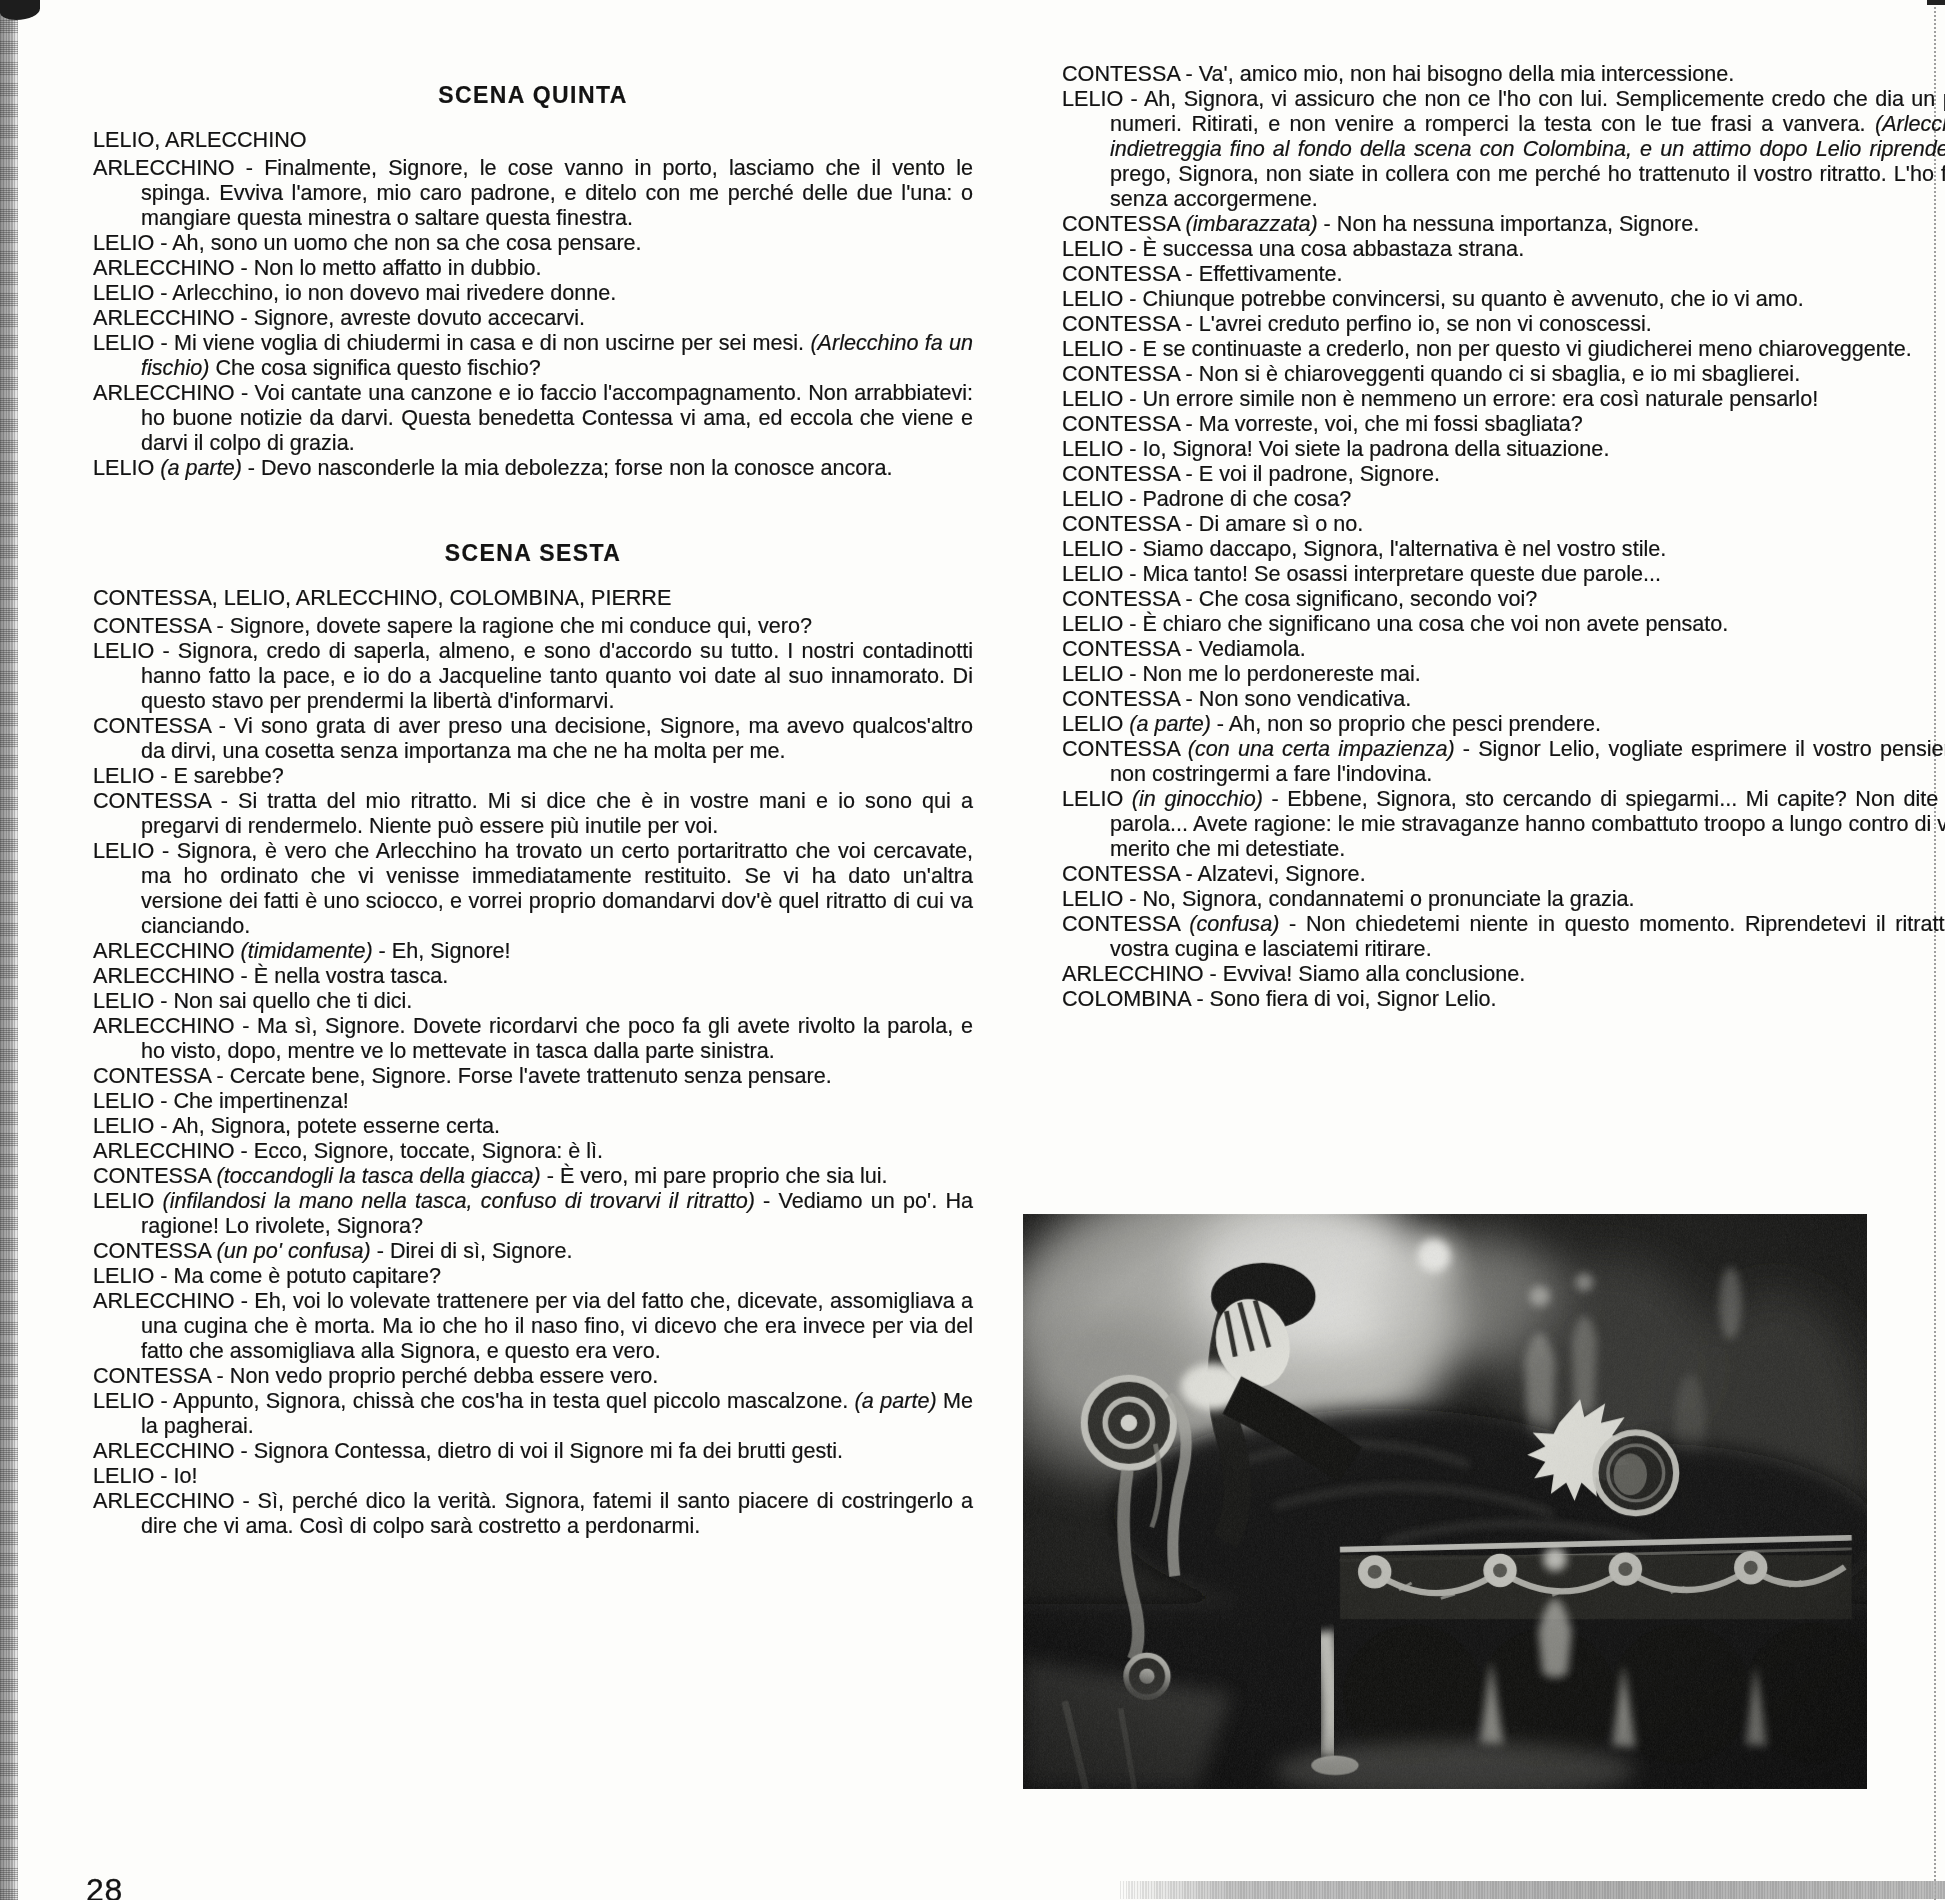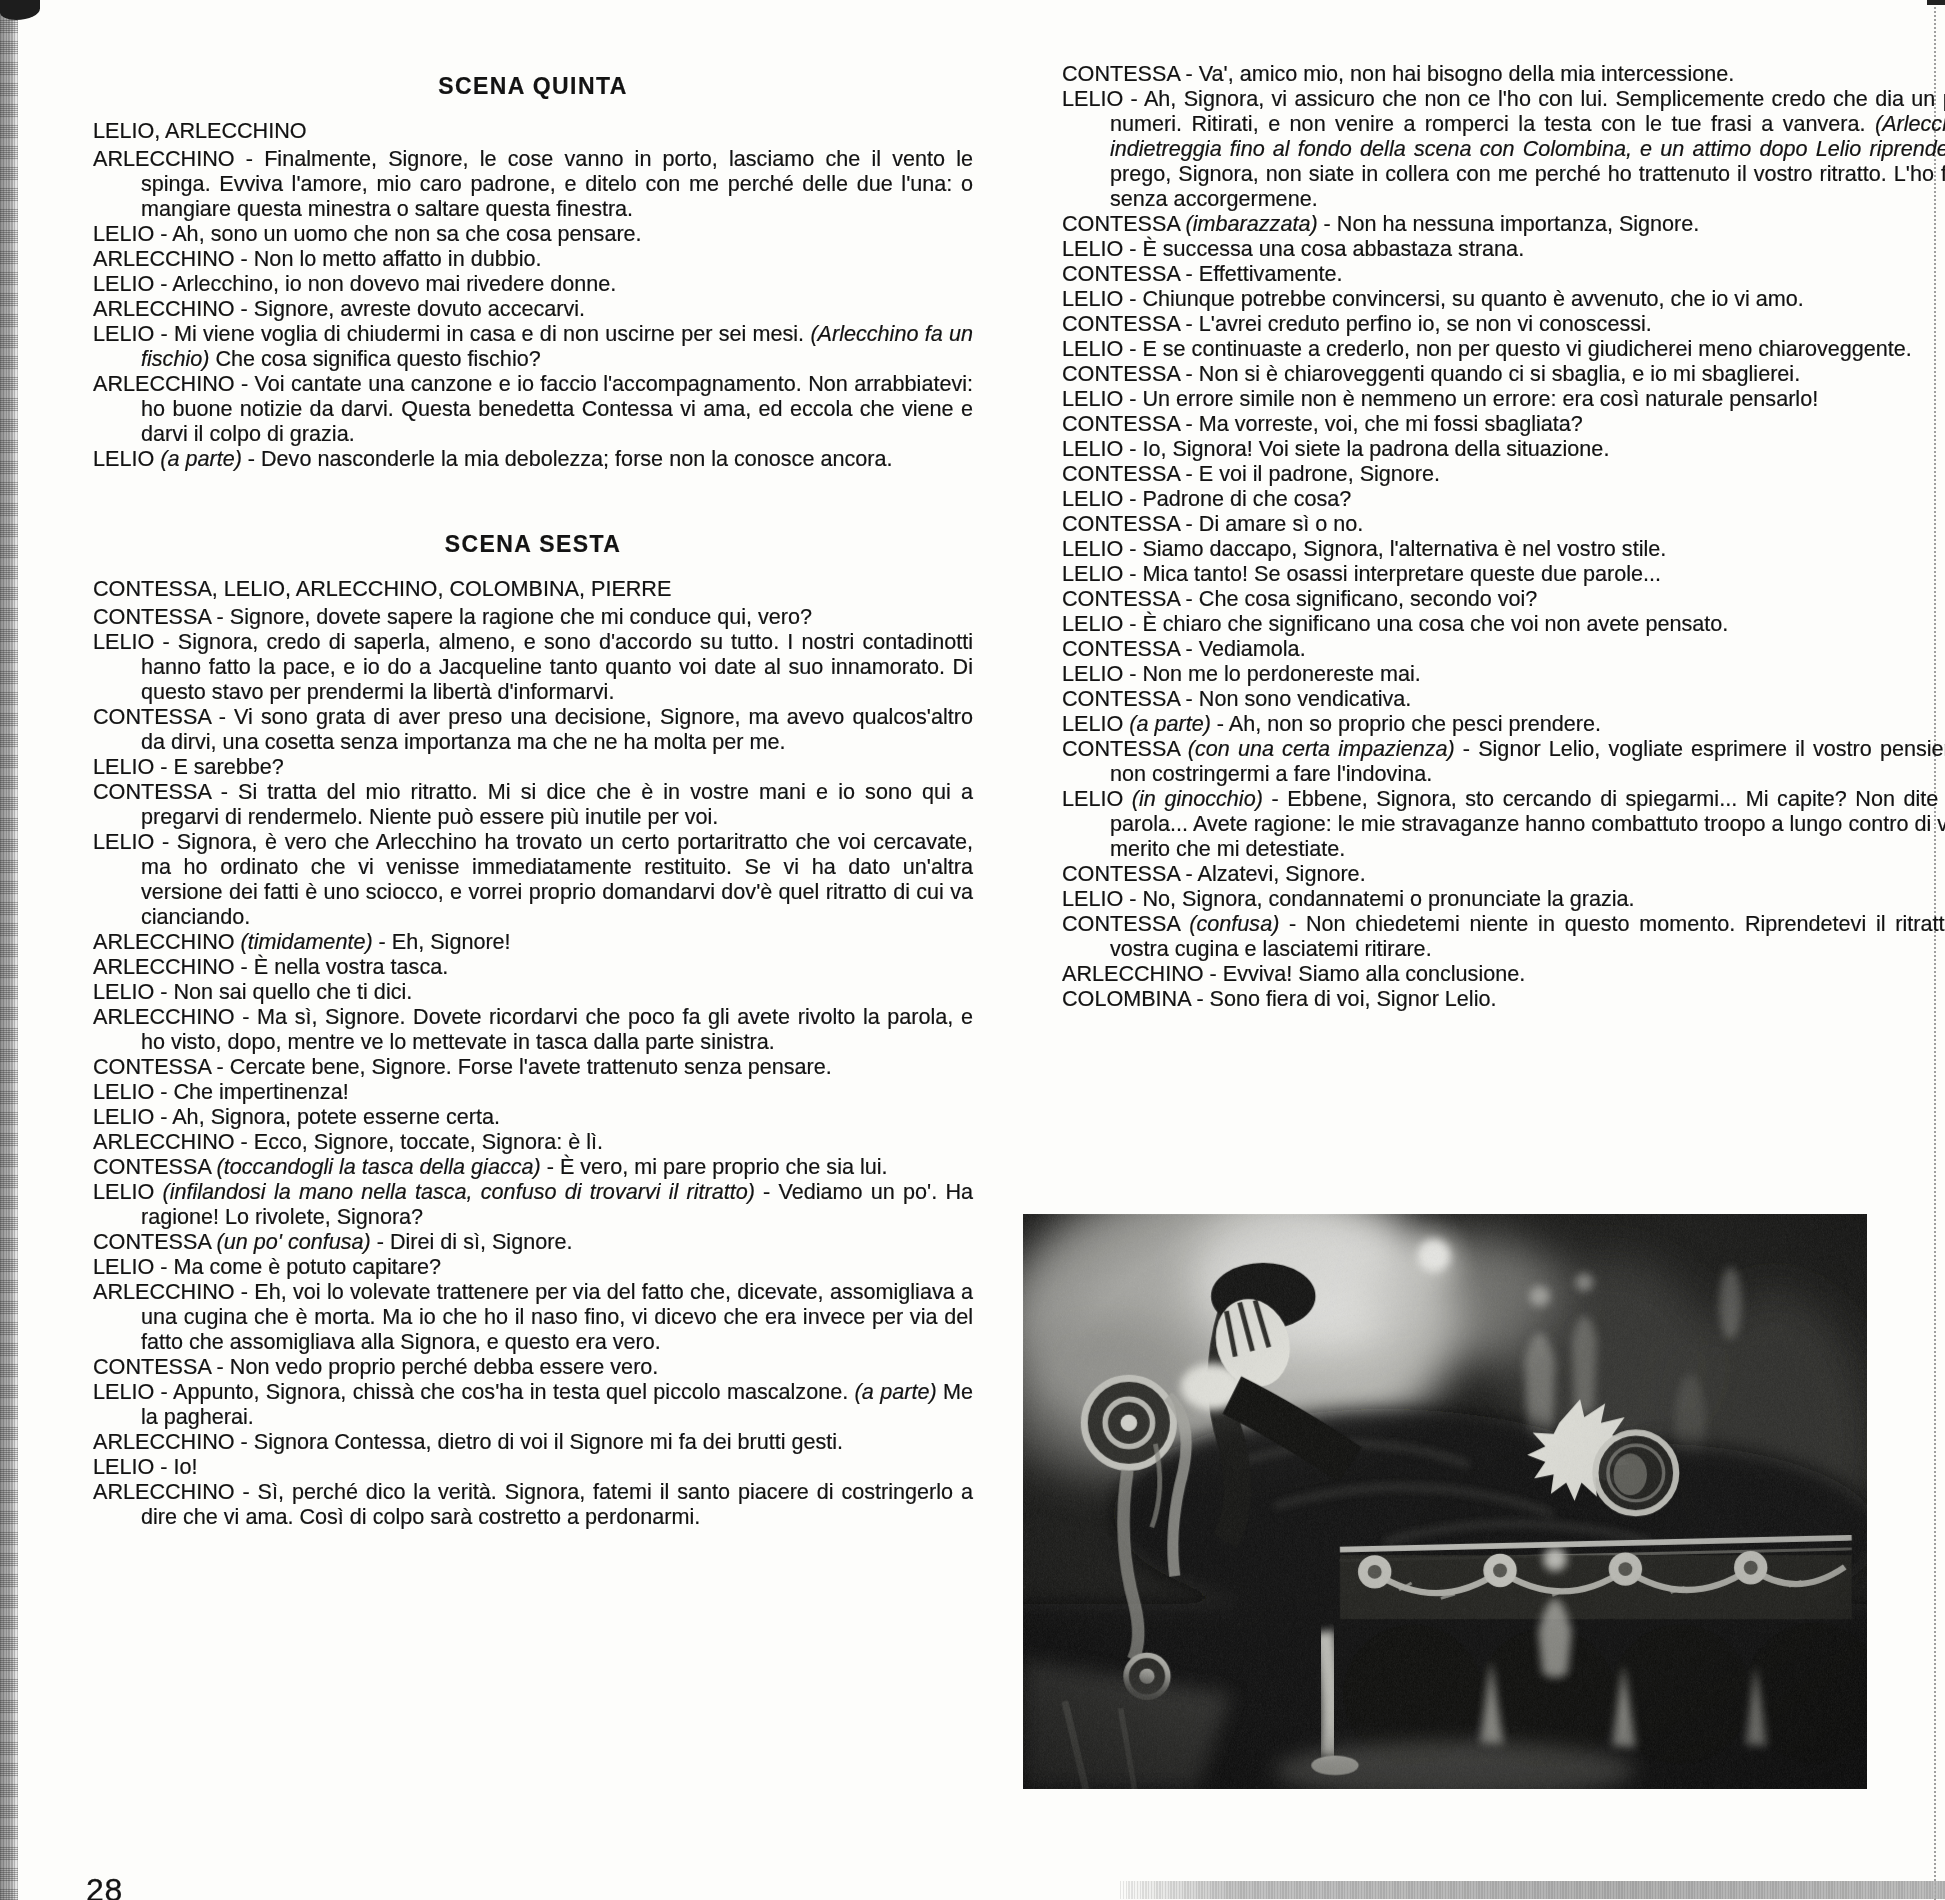--- a/index.html
+++ b/index.html
@@ -21,21 +21,21 @@
     background:
       repeating-linear-gradient(90deg, rgba(0,0,0,.10) 0 1.4px, rgba(255,255,255,0) 1.4px 2.8px),
       linear-gradient(90deg, rgba(185,185,185,0) 0%, #bdbdbd 14%, #a9a9a9 60%, #b6b6b6 100%);}
 
   
   .col{position:absolute;font-size:21.6px;line-height:25px;
        -webkit-text-stroke:0.2px currentColor;}
   .col-left{left:93px;top:66px;width:880px;}
   .col-right{left:1062px;top:61px;width:921px;}
   .scene + .scene{margin-top:61px;}
-  .scene-title{font-size:23px;font-weight:700;letter-spacing:1.4px;text-align:center;margin:8px;}
+  .scene-title{font-size:23px;font-weight:700;letter-spacing:1.4px;text-align:center;margin:17px;}
   .scene-chars{margin:19px 0 0 0;}
   .scene-lines{margin-top:3px;}
   .dline{margin:0;padding-left:48px;text-indent:-48px;text-align:justify;}
   .dline i{font-style:italic;}
 
   .pageno{position:absolute;left:86px;top:1872px;font-size:32px;letter-spacing:0.7px;
           -webkit-text-stroke:0.3px currentColor;}
 
   
   .photo{position:absolute;left:1023px;top:1214px;width:844px;height:575px;margin:0;}

